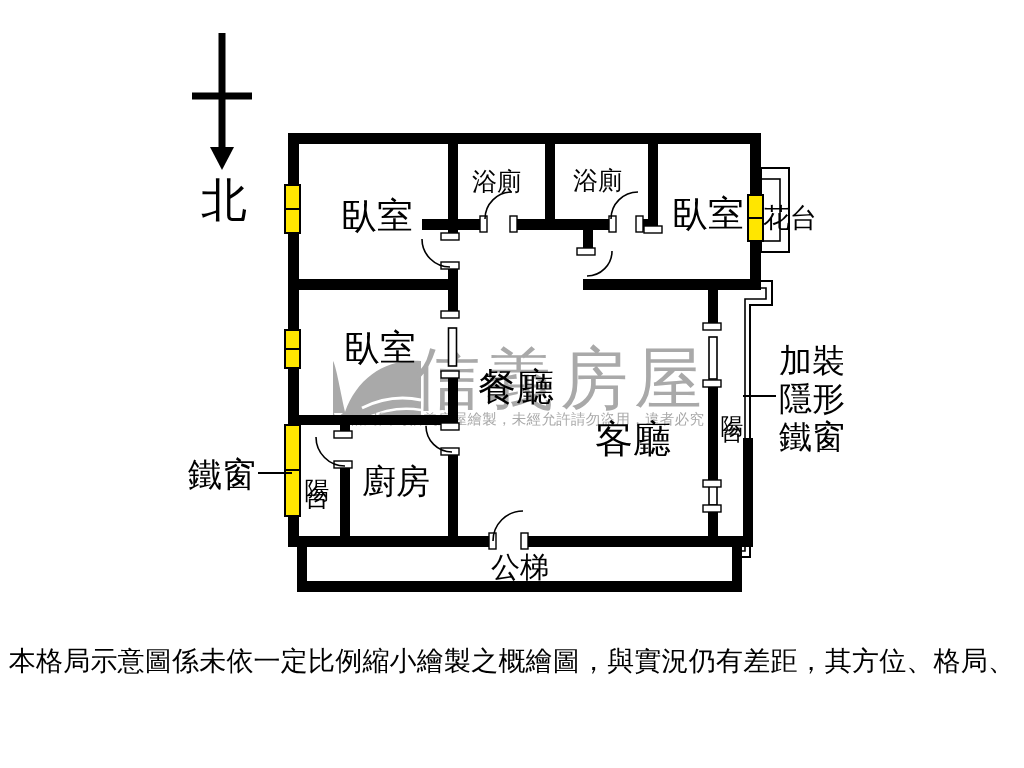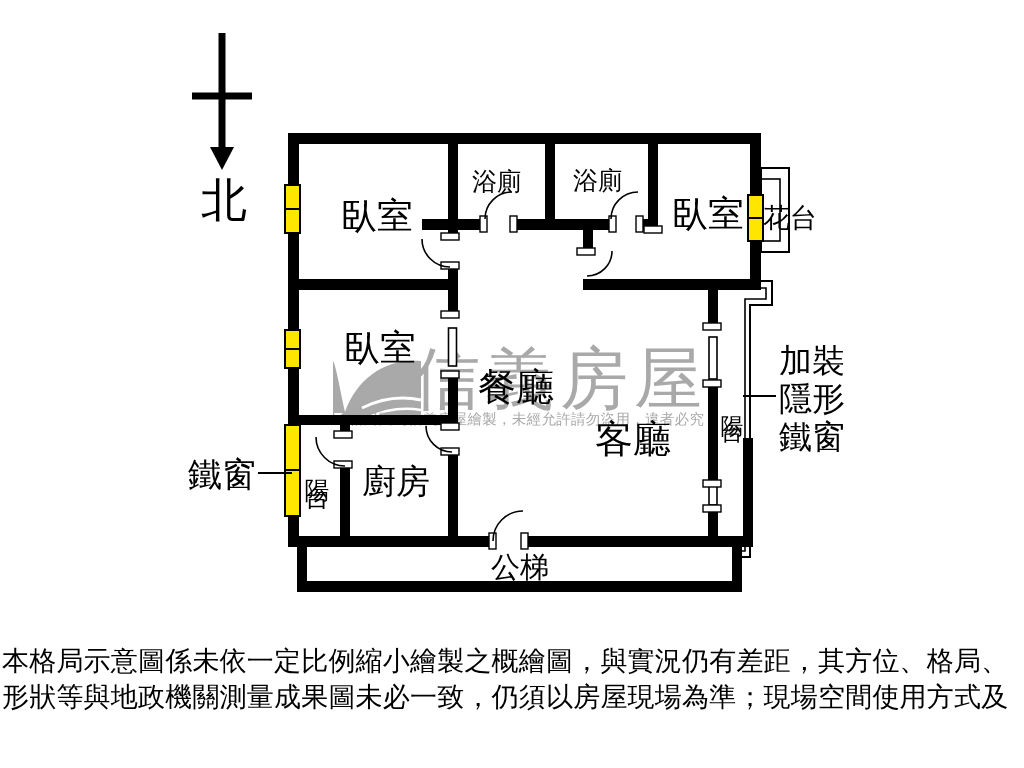--- a/index.html
+++ b/index.html
@@ -7,21 +7,21 @@
           font-family:"Liberation Serif","DejaVu Serif",serif;}
   svg{position:absolute;left:0;top:0;}
   svg text{font-family:"Liberation Serif","DejaVu Serif",serif;fill:#000;}
   .room-label{font-size:36px;}
   .small-label{font-size:25px;}
   .big-label{font-size:38px;}
   .wm-brand{font-size:68px;letter-spacing:6px;fill:#a9a9a9;}
   .wm-notice{font-size:14.5px;letter-spacing:.3px;fill:#a9a9a9;}
   .vtext{writing-mode:vertical-rl;text-orientation:upright;letter-spacing:4px;font-size:25px;}
   .disclaimer{position:absolute;left:0;top:643px;width:1024px;padding:0 2px;box-sizing:border-box;
-              font-size:27px;line-height:36px;letter-spacing:.2px;color:#000;white-space:nowrap;}
+              font-size:27px;line-height:36px;letter-spacing:.2px;color:#000;white-space:nowrap;text-align:center;}
 </style>
 </head>
 <body>
 
 <div class="canvas">
 <svg width="1024" height="643" viewBox="0 0 1024 643">
 
   <g>
     <rect x="333" y="353" width="88" height="72" fill="#a9a9a9"></rect>
     <path d="M 333 353 H 421 V 361 C 386 358 357 378 345 412 C 339 384 336 366 333 361 Z" fill="#ffffff"></path>
@@ -150,15 +150,14 @@
     <text x="763" y="227" font-size="27">花台</text>
     <text x="222" y="486" font-size="34" text-anchor="middle">鐵窗</text>
     <text x="779" y="372" font-size="33">加裝</text>
     <text x="779" y="410" font-size="33">隱形</text>
     <text x="779" y="448" font-size="33">鐵窗</text>
   </g>
 </svg>
 
   <div class="disclaimer">
     <div>本格局示意圖係未依一定比例縮小繪製之概繪圖，與實況仍有差距，其方位、格局、</div>
-    <div>形狀等與地政機關測量成果圖未必一致，仍須以房屋現場為準；現場空間使用方式及</div>
   </div>
 </div>
 
 </body></html>

